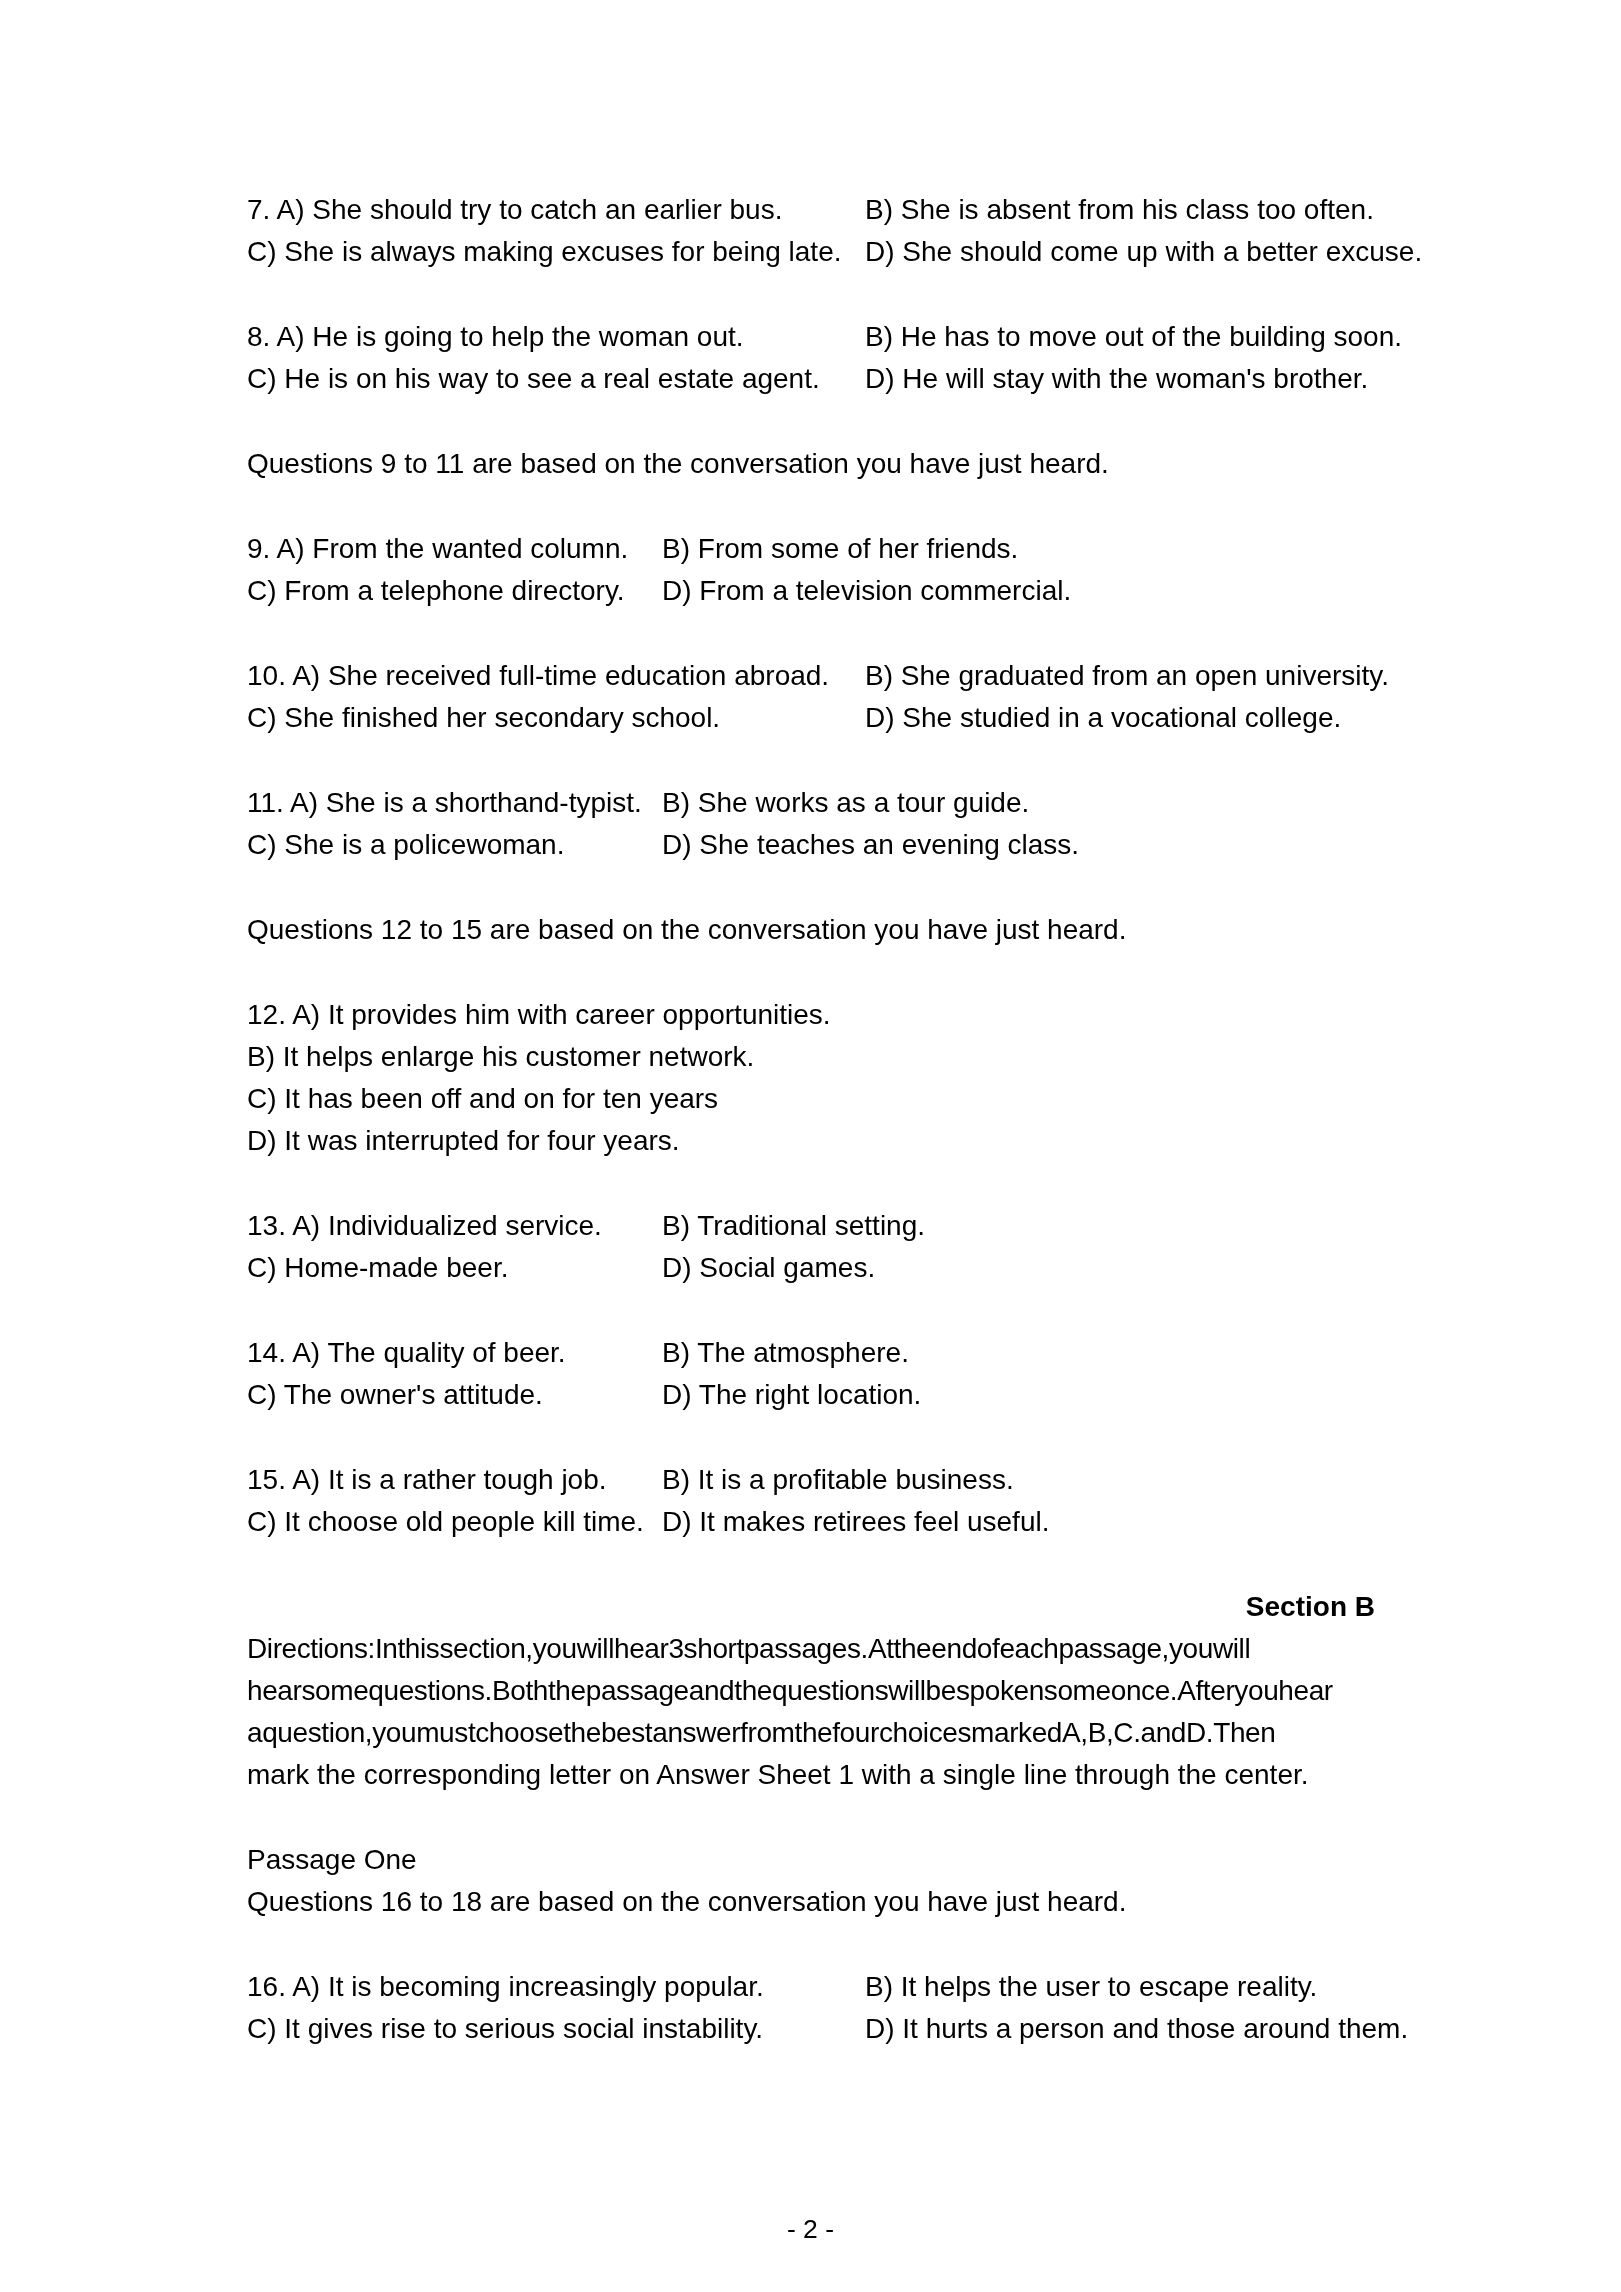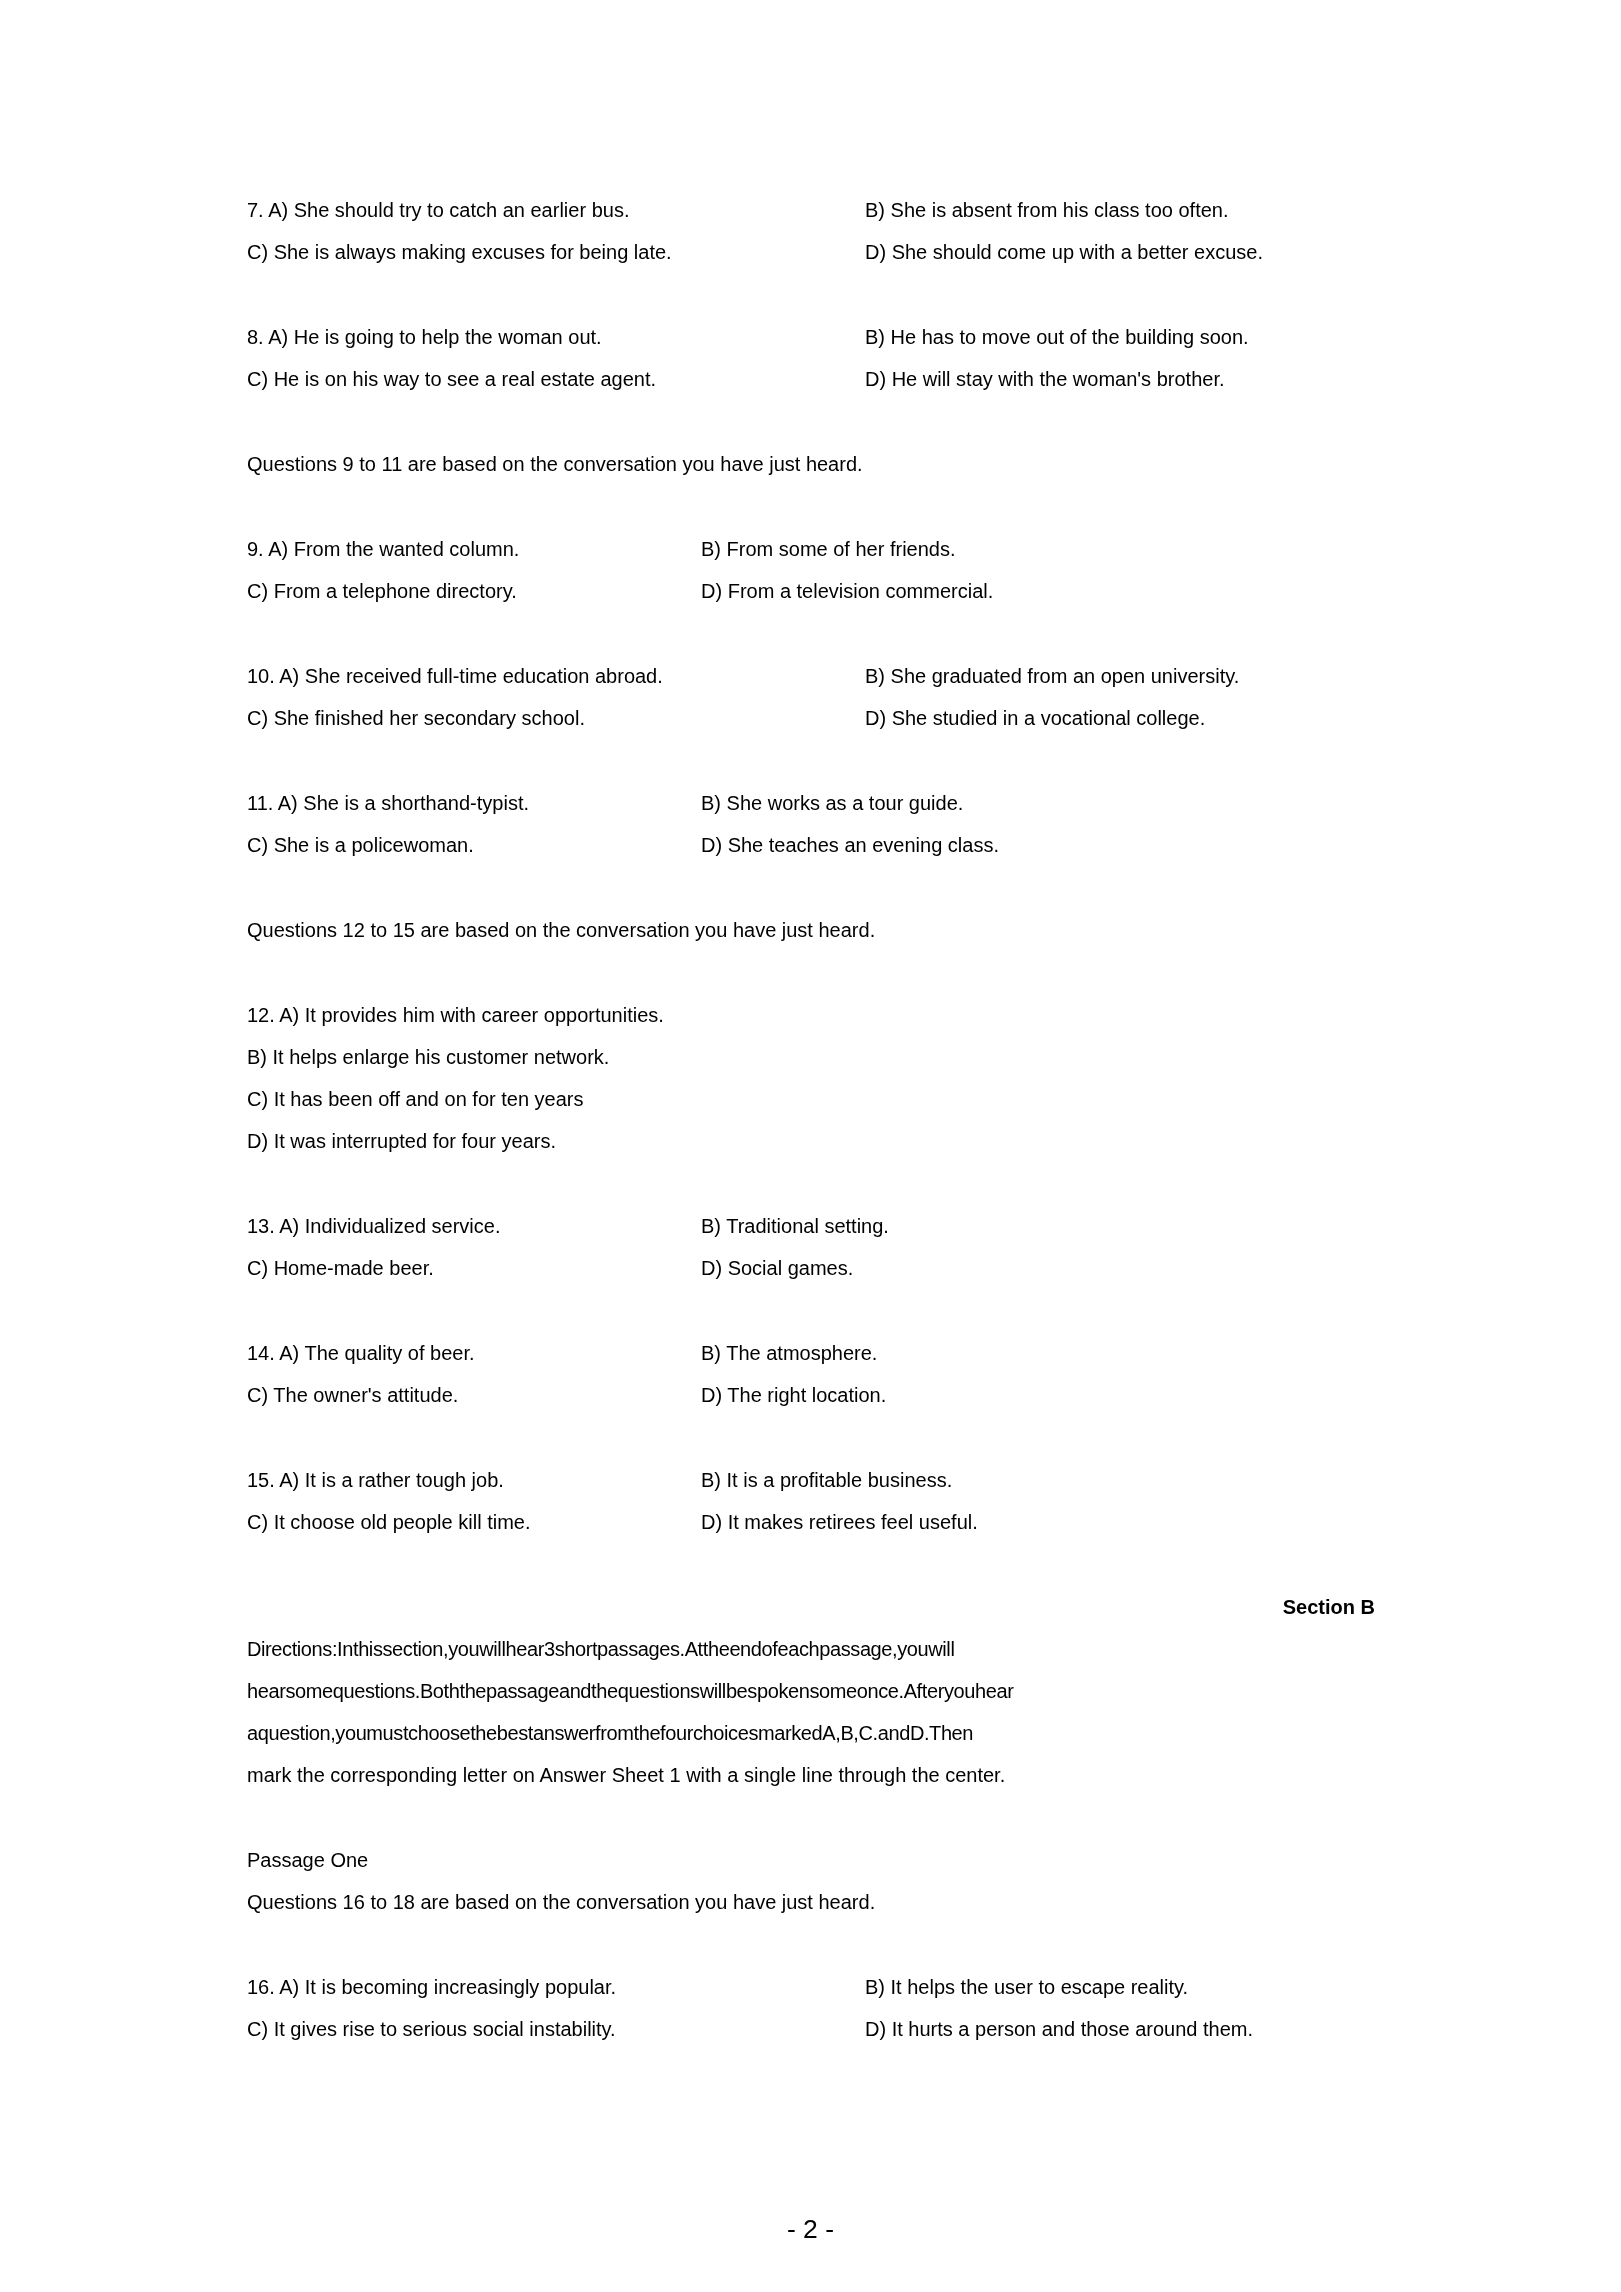--- a/index.html
+++ b/index.html
@@ -19,29 +19,29 @@
   .content {
     position: absolute;
     left: 247px;
     top: 189px;
     width: 1128px;
   }
   .line {
     position: relative;
     height: 42px;
     line-height: 42px;
-    font-size: 20px;
+    font-size: 28px;
     white-space: nowrap;
   }
   .rcell {
     position: absolute;
     top: 0;
   }
   .r-wide  { left: 608px; margin-left: 10px; }
-  .r-narrow{ left: 454px; }
+  .r-narrow{ left: 415px; }
   .gap { height: 43px; }
   .bold { font-weight: 700; text-align: right; }
   .flexjust {
     display: flex;
     justify-content: flex-start;
     letter-spacing: -0.4px;
     white-space: nowrap;
   }
   .footer {
     position: absolute;

